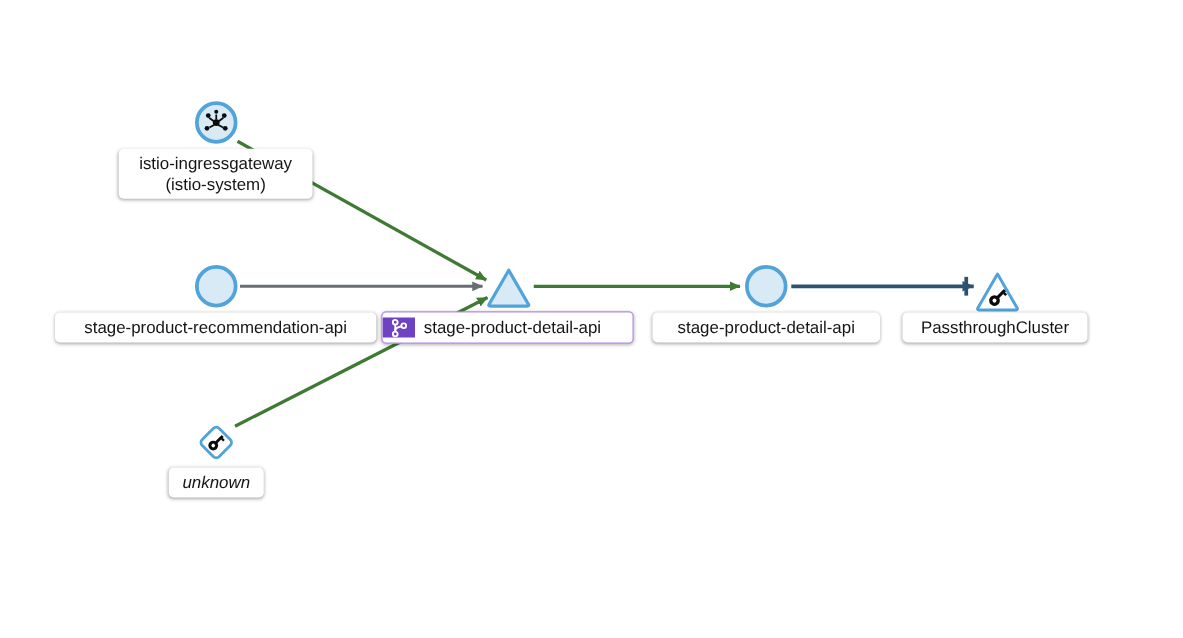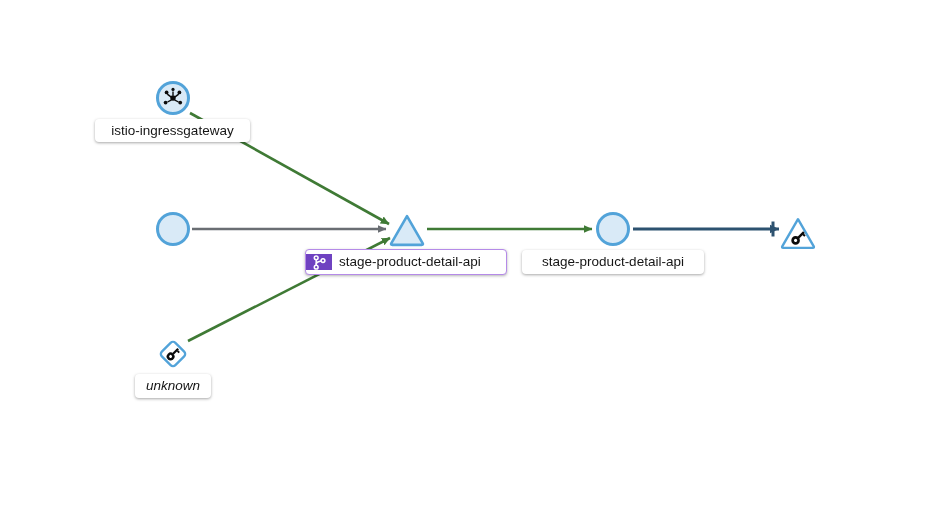--- a/index.html
+++ b/index.html
@@ -114,24 +114,28 @@
         <path d="M16.3 10.5h1.4v4h-1.4z"></path>
         <path d="M11.7 12.6l4 3-0.85 1.1-4-3z"></path>
         <path d="M22.3 12.6l0.85 1.1-4 3-0.85-1.1z"></path>
         <path d="M11.2 20.4l4-2.2 0.7 1.2-4 2.2z"></path>
         <path d="M22.8 20.4l-0.7 1.2-4-2.2 0.7-1.2z"></path>
       </g>
     </svg>
   </div>
   <div class="label two-line" style="left:95px;top:119px;width:155px;">
     <span class="label-text">istio-ingressgateway</span>
+    <span class="label-text">(istio-system)</span>
   </div>
 
   <div class="node" style="left:156px;top:212px;">
     <div class="shape-circle"></div>
+  </div>
+  <div class="label" style="left:44px;top:250px;width:257px;">
+    <span class="label-text">stage-product-recommendation-api</span>
   </div>
 
   <div class="node" style="left:388px;top:213px;">
     <svg class="shape-triangle" viewBox="0 0 38 34">
       <path d="M19 3.2 L34.6 30.2 Q35.6 31.9 33.7 31.9 L4.3 31.9 Q2.4 31.9 3.4 30.2 Z" fill="#d9eaf7" stroke="#52a3d9" stroke-width="2.6" stroke-linejoin="round"></path>
     </svg>
   </div>
   <div class="label highlighted" style="left:305px;top:249px;width:202px;height:26px;">
     <span class="label-badge">
       <svg width="13" height="15" viewBox="0 0 13 15">
@@ -158,20 +162,23 @@
     <svg class="shape-triangle" viewBox="0 0 38 34">
       <path d="M19 3.2 L34.6 30.2 Q35.6 31.9 33.7 31.9 L4.3 31.9 Q2.4 31.9 3.4 30.2 Z" fill="#ffffff" stroke="#52a3d9" stroke-width="2.4" stroke-linejoin="round"></path>
       <g transform="translate(19,22) rotate(-45) translate(-19,-22)">
         <circle cx="15.6" cy="22" r="4.3" fill="#0b0b0b"></circle>
         <circle cx="15.6" cy="22" r="1.6" fill="#ffffff"></circle>
         <rect x="19.2" y="20.8" width="8.2" height="2.4" fill="#0b0b0b"></rect>
         <rect x="24.2" y="23.0" width="2.0" height="2.6" fill="#0b0b0b"></rect>
       </g>
     </svg>
   </div>
+  <div class="label" style="left:722px;top:250px;width:148px;">
+    <span class="label-text">PassthroughCluster</span>
+  </div>
 
   <div class="node" style="left:156px;top:337px;">
     <svg class="shape-diamond" viewBox="0 0 34 34">
       <rect x="7.4" y="7.4" width="19.2" height="19.2" rx="3.4" ry="3.4" transform="rotate(45 17 17)" fill="#ffffff" stroke="#52a3d9" stroke-width="2.3"></rect>
       <g transform="translate(17,17) rotate(-45) translate(-17,-17)">
         <circle cx="13.6" cy="17" r="3.9" fill="#0b0b0b"></circle>
         <circle cx="13.6" cy="17" r="1.45" fill="#ffffff"></circle>
         <rect x="16.9" y="15.9" width="7.4" height="2.2" fill="#0b0b0b"></rect>
         <rect x="21.4" y="18.0" width="1.9" height="2.4" fill="#0b0b0b"></rect>
       </g>

